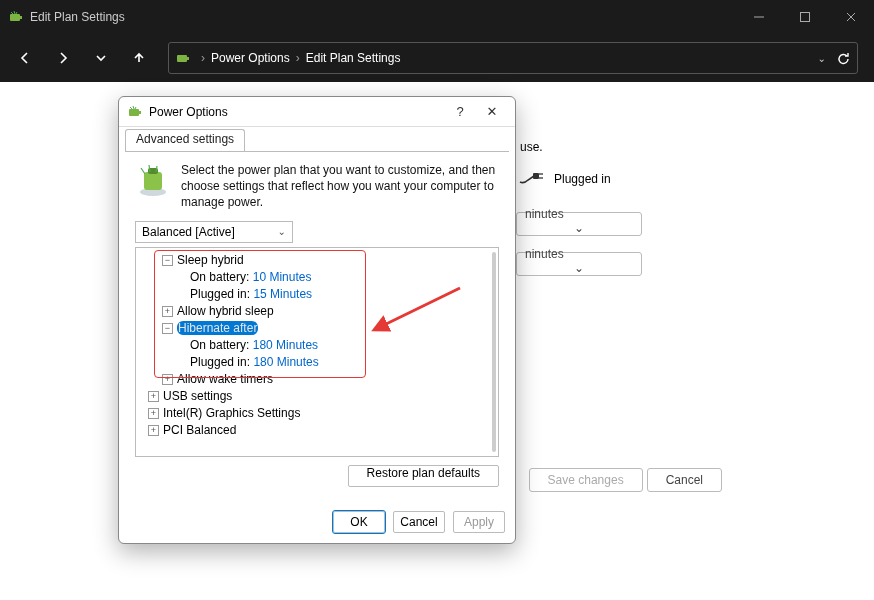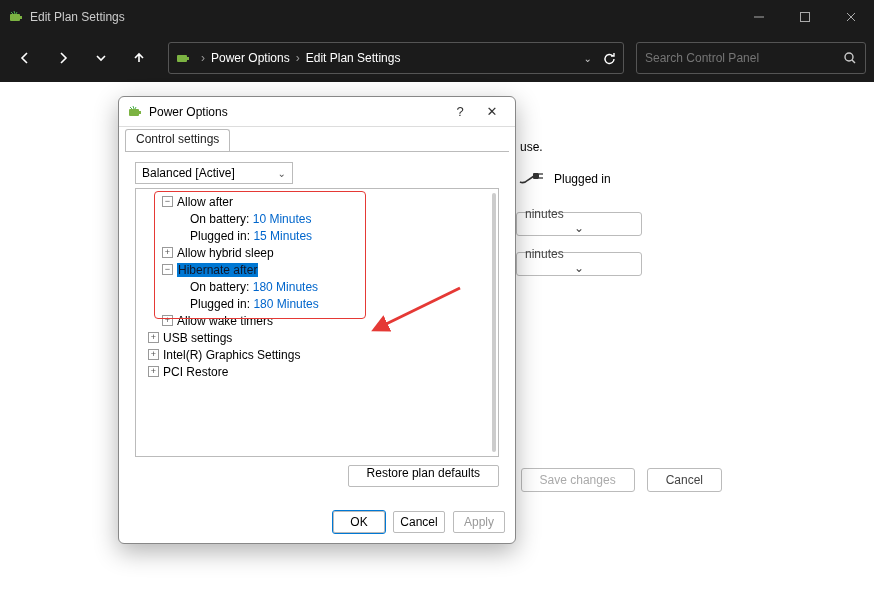--- a/index.html
+++ b/index.html
@@ -16,21 +16,21 @@
   .addressbar { flex: 1; height: 32px; background: #1b1b1b; border: 1px solid #555; border-radius: 3px; display: flex; align-items: center; padding: 0 6px; color: #fff; margin: 0 8px; }
   .addressbar .sep { margin: 0 6px; color: #999; }
   .addressbar .spacer { flex: 1; }
   .searchbar { width: 230px; height: 32px; background: #1b1b1b; border: 1px solid #555; border-radius: 3px; display: flex; align-items: center; padding: 0 8px; color: #888; }
   .searchbar input { flex: 1; background: transparent; border: none; color: #ccc; font-size: 12px; outline: none; }
 
   
   .bg-canvas { position: absolute; left: 0; top: 82px; right: 0; bottom: 0; background: #fff; }
   .plug-row { display: flex; align-items: center; gap: 8px; color: #000; }
   .bg-dd { position: absolute; right: 232px; width: 126px; height: 24px; border: 1px solid #bbb; border-radius: 3px; background:#fff; display:flex; align-items:center; justify-content:flex-end; padding:0 8px; color:#444;flex-direction:column; }
-  .bg-buttons { position: absolute; right: 152px; top: 386px; display: flex; gap: 12px; }
+  .bg-buttons { position: absolute; right: 152px; top: 386px; display: flex; gap: 4px; }
   .btn { height: 24px; padding: 0 18px; border: 1px solid #bbb; border-radius: 3px; background: #fff; color: #444; display: inline-flex; align-items: center; justify-content: center; cursor: default; }
   .btn.disabled { color: #aaa; }
 
   
   .modal { position: absolute; left: 118px; top: 96px; width: 398px; height: 448px; background: #fff; border: 1px solid #888; border-radius: 6px; box-shadow: 0 8px 24px rgba(0,0,0,0.3); display: flex; flex-direction: column; }
   .modal-title { height: 30px; display: flex; align-items: center; padding: 0 10px 0 8px; gap: 6px; border-bottom: 1px solid #ddd; }
   .modal-title .spacer { flex: 1; }
   .mtitle-btn { width: 26px; text-align: center; color: #333; cursor: default; font-size: 13px; }
 
   .tabstrip { height: 24px; display: flex; align-items: flex-end; padding-left: 6px; }
@@ -43,21 +43,21 @@
   .plan-dd { width: 158px; height: 22px; border: 1px solid #bbb; background: #fff; display:flex; align-items:center; padding:0 6px; cursor:default; margin-bottom:4px; }
   .plan-dd .chev { margin-left: auto; font-size: 10px; color:#555; }
 
   .tree-wrap { flex: 1; border: 1px solid #bbb; position: relative; overflow: hidden; }
   .tree { position: absolute; inset: 0; overflow: hidden; padding: 4px 0; font-size: 12px; }
   .tree .row { display: flex; align-items: center; height: 17px; padding-left: 0; white-space: nowrap; }
   .tree .ind { display:inline-block; }
   .treebtn { width: 11px; height: 11px; border: 1px solid #999; display: inline-flex; align-items:center; justify-content:center; font-size: 9px; line-height: 1; color:#555; margin-right: 4px; cursor:default; }
   .tree .lbl { color:#000; }
   .tree .val { color: #0066cc; }
-  .tree .lbl.sel { background:#0078d4; color:#0f172a; padding: 0 1px; }
+  .tree .lbl.sel { background:#0078d4; color:#e5e5e5; padding: 0 1px; border-radius: 6px; }
   .highlight-box { position:absolute; border:1.5px solid #e53935; border-radius:4px; pointer-events:none; }
   .tree-scroll { position:absolute; right:2px; top:4px; bottom:4px; width:4px; background:#ccc; border-radius:2px; }
 
   .restore-row { display:flex; justify-content:flex-end; padding-top:8px; }
   .wide-btn { height:22px; border:1px solid #bbb; border-radius:2px; padding:0 18px; background:#fff; cursor:default;margin-left:29px;}
 
   .modal-footer { height: 42px; display:flex; justify-content:flex-end; align-items:center; gap:8px; padding: 0 10px; }
   .fbtn { width: 52px; height: 22px; border:1px solid #bbb; border-radius:2px; background:#fff; cursor:default; display:inline-flex; align-items:center; justify-content:center; }
   .fbtn.disabled { color:#999; }
   .fbtn.default { outline: 1px solid #0078d4; }
@@ -126,27 +126,20 @@
     <span>Power Options</span>
     <span class="sep">›</span>
     <span>Edit Plan Settings</span>
     <div class="spacer"></div>
     <span style="color:#ccc;margin-right:10px;font-size:10px;">⌄</span>
     <svg width="15" height="15">
         <path d="M12 8a4.5 4.5 0 1 1-1.3-3.2M12 2v3h-3" fill="none" stroke="#fff" stroke-width="1.4"></path>
       </svg>
   </div>
 
-  <div class="searchbar">
-    <input placeholder="Search Control Panel" style="">
-    <svg width="14" height="14">
-        <circle cx="6" cy="6" r="4" fill="none" stroke="#ccc" stroke-width="1.4"></circle>
-        <line x1="9" y1="9" x2="12" y2="12" stroke="#ccc" stroke-width="1.4"></line>
-      </svg>
-  </div>
 </div>
 
 <div class="bg-canvas">
   <span style="position:absolute;left:520px;top:58px;">use.</span>
   <div class="plug-row" style="position:absolute;left:518px;top:88px;">
     <svg width="28" height="18">
         <path d="M2 12 Q6 14 10 10 L16 6" fill="none" stroke="#333" stroke-width="1.6"></path>
         <rect x="15" y="3" width="6" height="6" rx="1" fill="#333"></rect>
         <line x1="21" y1="4" x2="25" y2="4" stroke="#333" stroke-width="1.3"></line>
         <line x1="21" y1="8" x2="25" y2="8" stroke="#333" stroke-width="1.3"></line>
@@ -175,36 +168,45 @@
         <rect x="12" y="7" width="2" height="3" fill="#7cb342"></rect>
         <path d="M3 3 L5 5 M6 2 L7 5 M9 3 L8 5" stroke="#4caf50" stroke-width="1"></path>
       </svg>
     <span>Power Options</span>
     <div class="spacer"></div>
     <div class="mtitle-btn">?</div>
     <div class="mtitle-btn">✕</div>
   </div>
 
   <div class="tabstrip">
-    <div class="tab">Control settings</div>
+    <div class="tab">Advanced settings</div>
   </div>
 
   <div class="modal-body">
+    <div class="intro">
+      <svg class="bat-icon" viewBox="0 0 36 36">
+          <ellipse cx="18" cy="30" rx="13" ry="4" fill="#cfd8dc"></ellipse>
+          <rect x="9" y="10" width="18" height="18" rx="3" fill="#8bc34a"></rect>
+          <rect x="13" y="6" width="10" height="6" rx="2" fill="#558b2f"></rect>
+          <path d="M6 6 L10 12 M14 3 L15 10 M22 4 L21 10" stroke="#4caf50" stroke-width="1.2" fill="none"></path>
+        </svg>
+      <div>Select the power plan that you want to customize, and then choose settings that reflect how you want your computer to manage power.</div>
+    </div>
 
     <div class="plan-dd">
       <span>Balanced [Active]</span>
       <span class="chev">⌄</span>
     </div>
 
     <div class="tree-wrap">
       <div class="tree">
         <div class="row">
             <span class="ind" style="width:26px"></span>
             <span class="treebtn">−</span>
-            <span class="lbl">Allow after</span>
+            <span class="lbl">Sleep hybrid</span>
           </div>
         <div class="row"><span class="ind" style="width:54px"></span><span class="lbl">On battery:</span>&nbsp;<span class="val">10 Minutes</span></div>
         <div class="row"><span class="ind" style="width:54px"></span><span class="lbl">Plugged in:</span>&nbsp;<span class="val">15 Minutes</span></div>
         <div class="row">
             <span class="ind" style="width:26px"></span>
             <span class="treebtn">+</span>
             <span class="lbl">Allow hybrid sleep</span>
           </div>
         <div class="row">
             <span class="ind" style="width:26px"></span>
@@ -224,21 +226,21 @@
             <span class="lbl">USB settings</span>
           </div>
         <div class="row">
             <span class="ind" style="width:12px"></span>
             <span class="treebtn">+</span>
             <span class="lbl">Intel(R) Graphics Settings</span>
           </div>
         <div class="row">
             <span class="ind" style="width:12px"></span>
             <span class="treebtn">+</span>
-            <span class="lbl">PCI Restore</span>
+            <span class="lbl">PCI Balanced</span>
           </div>
       </div>
       <div class="highlight-box" style="left:18px; top:2px; width:212px; height:128px;"></div>
       <div class="tree-scroll"></div>
     </div>
 
     <div class="restore-row">
       <div class="wide-btn">Restore plan defaults</div>
     </div>
   </div>

